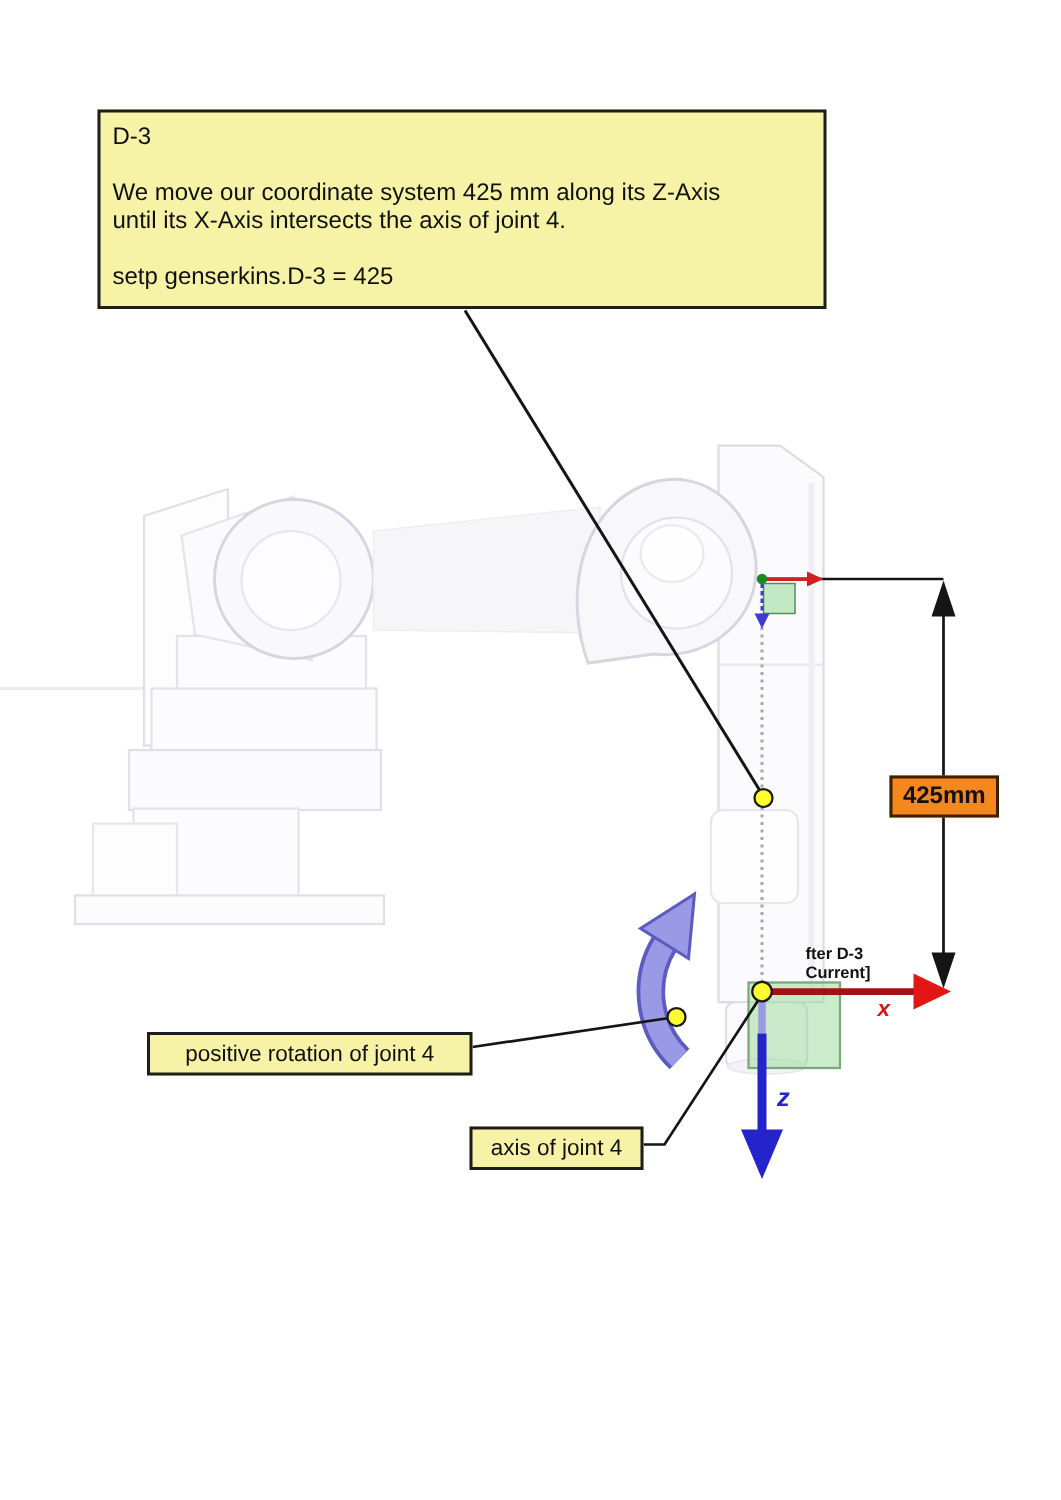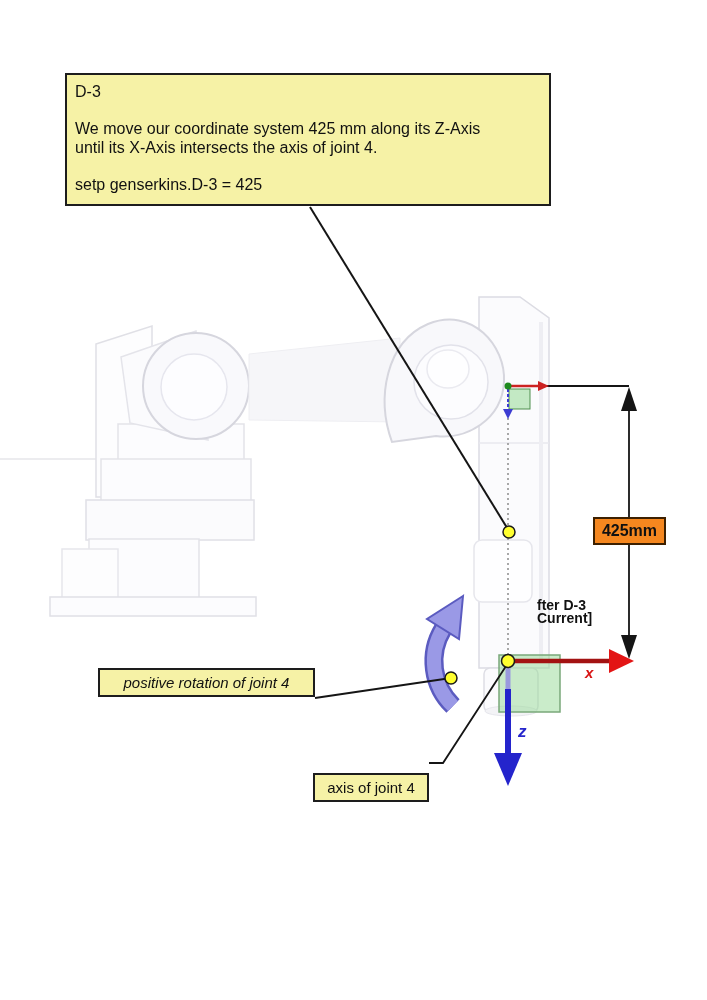--- a/index.html
+++ b/index.html
@@ -11,30 +11,30 @@
   .note{
     position:absolute;left:65px;top:73px;width:466px;min-height:116px;
     background:#f6f2a6;border:2px solid #1d1d1d;color:#111;
     font-size:16px;line-height:19px;padding:7px 8px 6px 8px;
   }
   .note .gap{height:18px;}
   .tag{
     position:absolute;background:#f6f2a6;border:2px solid #1d1d1d;color:#111;
     font-size:15px;line-height:25px;text-align:center;white-space:nowrap;
   }
-  #tag-rot{left:98px;top:668px;width:213px;height:25px;font-style:italic;}
-  #tag-axis{left:313px;top:751px;width:112px;height:25px;margin-top:22px;}
+  #tag-rot{left:98px;top:688px;width:213px;height:25px;}
+  #tag-axis{left:313px;top:751px;width:112px;height:25px;}
   .dim{
     position:absolute;left:593px;top:517px;width:69px;height:24px;
     background:#f5871f;border:2px solid #3d2000;color:#111;
     font-size:16px;font-weight:600;line-height:24px;text-align:center;
   }
   .caption{
-    position:absolute;left:537px;top:599px;color:#111;
-    font-size:14px;font-weight:bold;line-height:13px;white-space:nowrap;
+    position:absolute;left:537px;top:630px;color:#111;
+    font-size:11px;font-weight:bold;line-height:13px;white-space:nowrap;
   }
   .xlab{
     position:absolute;left:585px;top:664px;color:#d81414;
     font-size:15px;font-weight:bold;font-style:italic;
   }
   .zlab{
     position:absolute;left:518px;top:722px;color:#2626cc;
     font-size:17px;font-weight:bold;font-style:italic;
   }
 </style>

